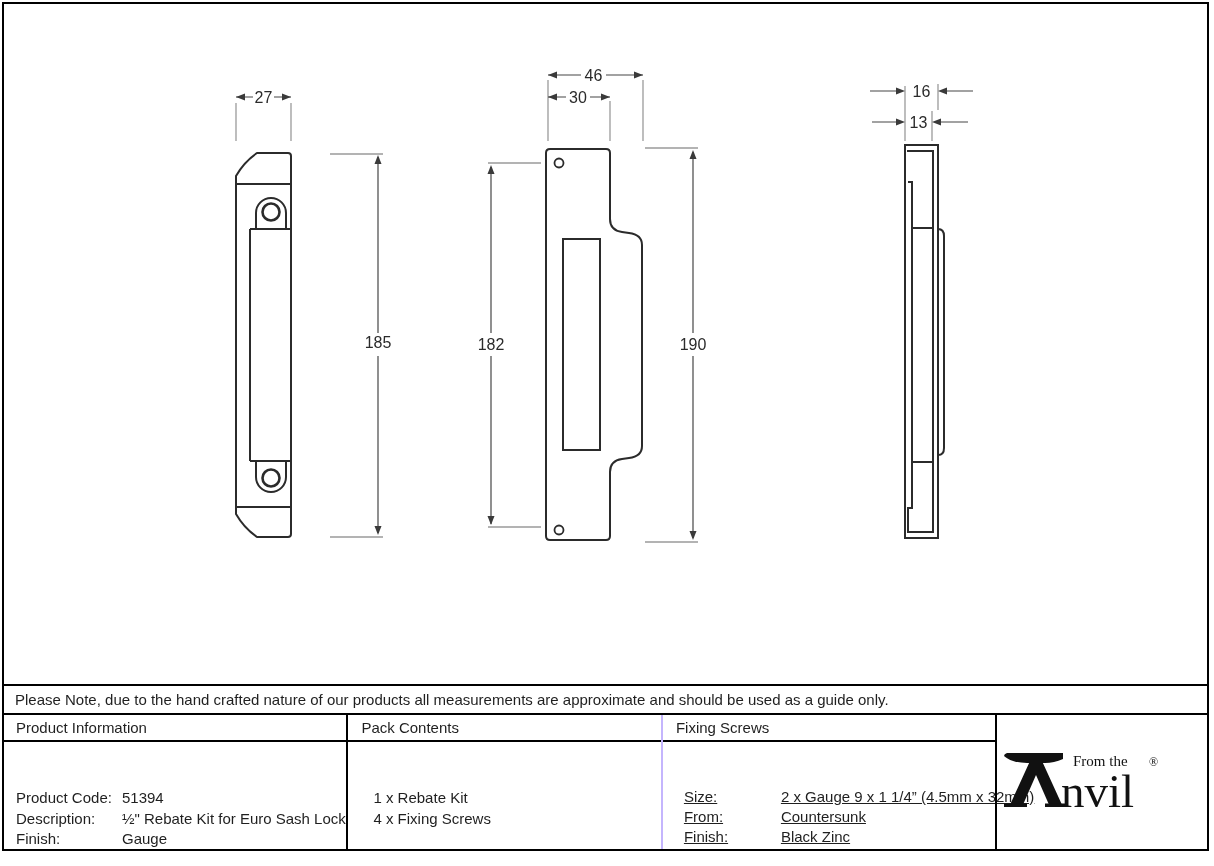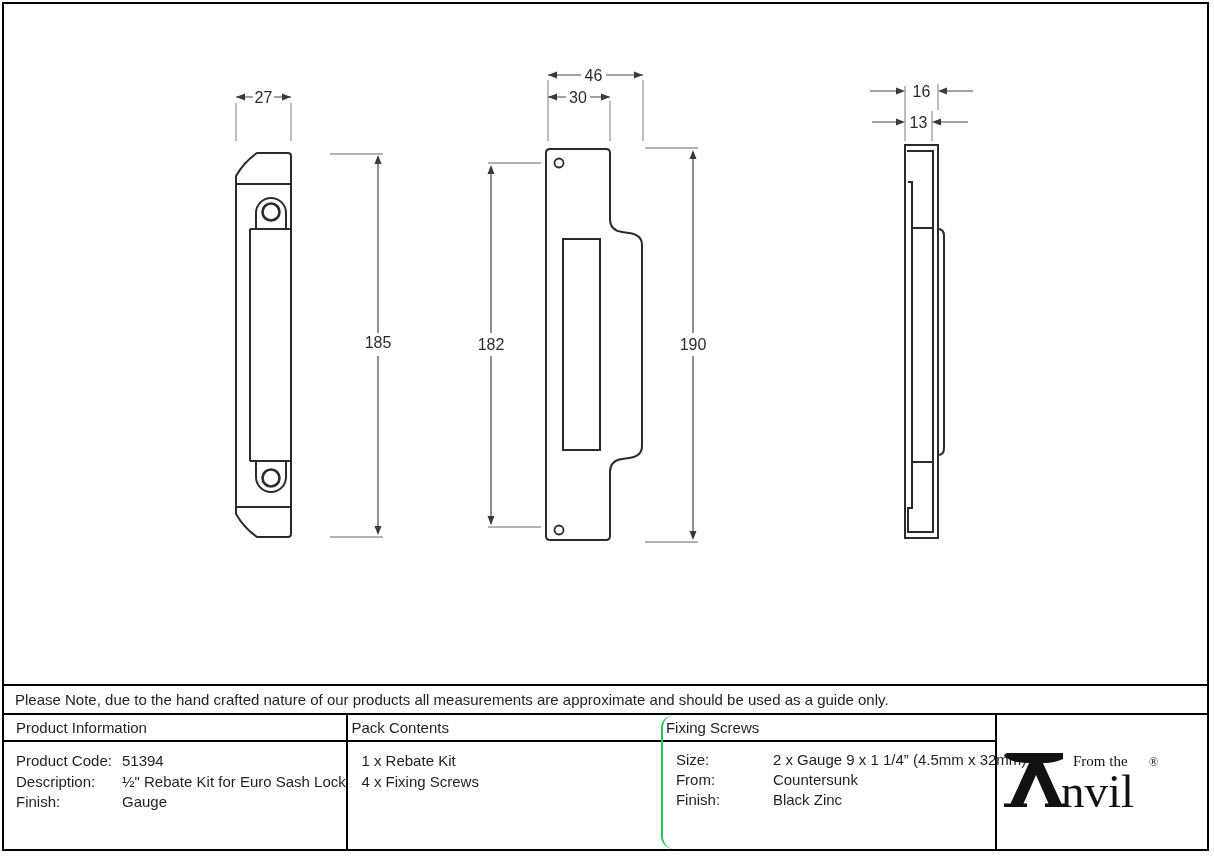--- a/index.html
+++ b/index.html
@@ -11,35 +11,35 @@
     position:absolute;left:2px;top:2px;width:1203px;height:845px;
     border:2px solid #000;background:#fff;display:flex;flex-direction:column;
   }
   .drawing-area{height:668px;position:relative;flex:none;}
   .drawing-area svg{position:absolute;left:0;top:0;}
   .note-row{
     flex:none;height:27px;border-top:2px solid #000;border-bottom:2px solid #000;
     display:flex;align-items:center;padding-left:11px;font-size:15px;margin-top:12px;
   }
   .info-table{flex:1;display:flex;min-height:0;}
-  .col{display:flex;flex-direction:column;min-width:0;}
+  .col{display:flex;flex-direction:column;min-width:0;gap:37px;}
   .col.c1{width:343px;}
   .col.c2{width:313px;border-left:2px solid #000;}
-  .col.c3{width:333px;border-left:2px solid #22c55e;border-radius:13px;}
+  .col.c3{width:333px;border-left:2px solid #c4b5fd;}
   .col.c4{width:210px;border-left:2px solid #000;display:flex;align-items:flex-start;justify-content:center;}
   .cell-header{
     flex:none;height:25px;border-bottom:2px solid #000;
     display:flex;align-items:center;font-size:15px;
   }
   .c1 .cell-header{padding-left:12px;}
-  .c2 .cell-header,.c3 .cell-header{padding-left:3px;}
+  .c2 .cell-header,.c3 .cell-header{padding-left:13px;}
   .cell-body{flex:1;font-size:15px;}
   .c1 .cell-body{padding:9px 0 0 12px;}
-  .c2 .cell-body{padding:9px 0 0 13px;}
-  .c3 .cell-body{padding:8px 0 0 13px;}
+  .c2 .cell-body{padding:9px 0 0 13px;margin-left:12px;}
+  .c3 .cell-body{padding:8px 0 0 21px;text-decoration:underline;}
   .kv{display:flex;line-height:20.5px;}
   .c3 .kv{line-height:20px;}
   .kv .k{flex:none;width:106px;}
   .c3 .kv .k{width:97px;}
   .kv .v{white-space:nowrap;}
   .pc-item{line-height:20.5px;}
   .dim-text{font-size:16px;fill:#2b2b2b;}
   .outline{stroke:#2b2b2b;stroke-width:2;fill:none;}
   .dimline{stroke:#474747;stroke-width:1.2;fill:none;}
   .extline{stroke:#9b9b9b;stroke-width:1.3;fill:none;}

